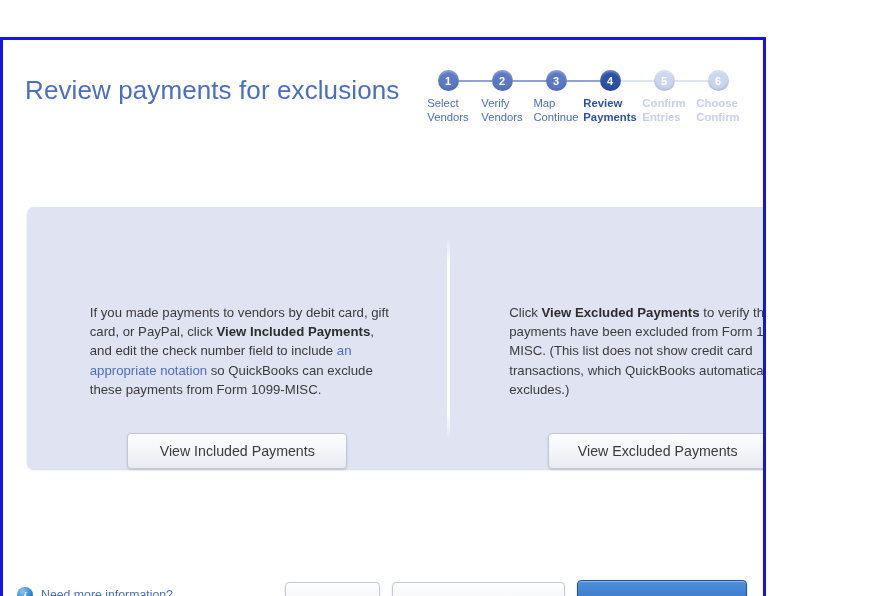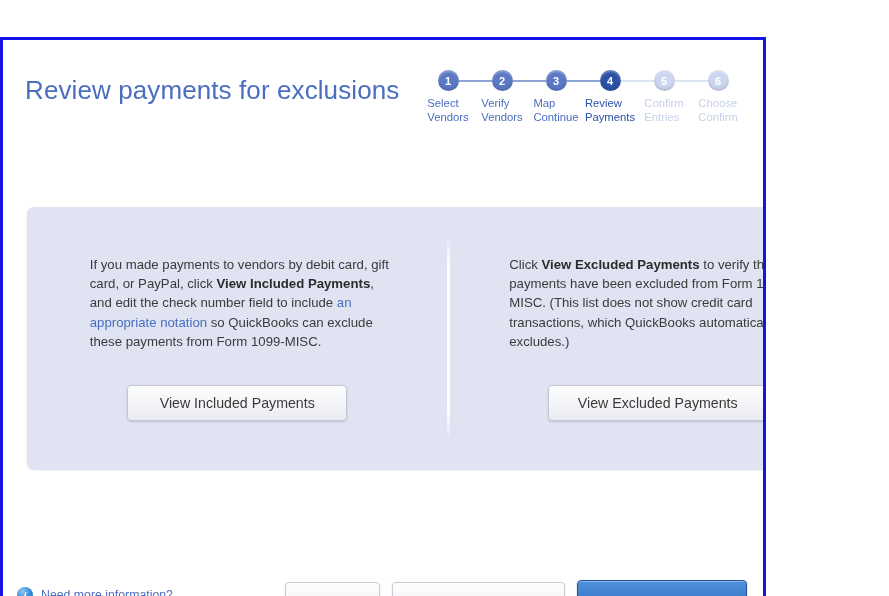--- a/index.html
+++ b/index.html
@@ -88,24 +88,25 @@
   .step-label {
     margin-top: 6px;
     font-size: 11.3px;
     line-height: 13.5px;
     text-align: left;
     color: #4a6ec0;
     white-space: pre-line;
   }
   .step.active .step-label {
     color: #2c51a5;
-    font-weight: normal;
+    font-weight: bold;
   }
   .step.dim .step-label {
     color: #c6d0e8;
+    font-weight: bold;
   }
   .connector {
     position: absolute;
     top: 10px;
     left: 50%;
     width: 54px;
     height: 2px;
     background: #8ea4d4;
     z-index: 1;
   }
@@ -122,20 +123,21 @@
     width: 841px;
     height: 262px;
     box-sizing: border-box;
     background: #dfe3f2;
     border-radius: 7px;
     box-shadow: 0 1px 2px rgba(120,130,170,0.30);
   }
   .panel-cols {
     display: flex;
     height: 100%;
+    align-items: flex-end;
   }
   .col {
     flex: 1;
     position: relative;
     padding: 48px 0 0 0;
     display: flex;
     flex-direction: column;
     align-items: center;
   }
   .col-text {

